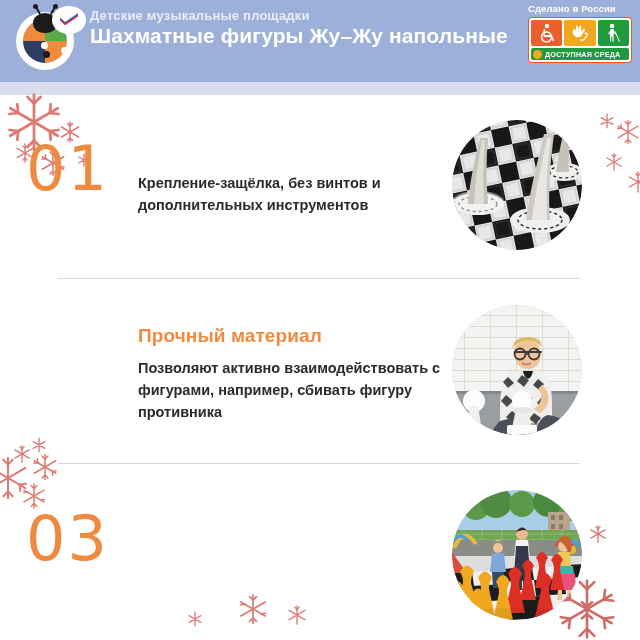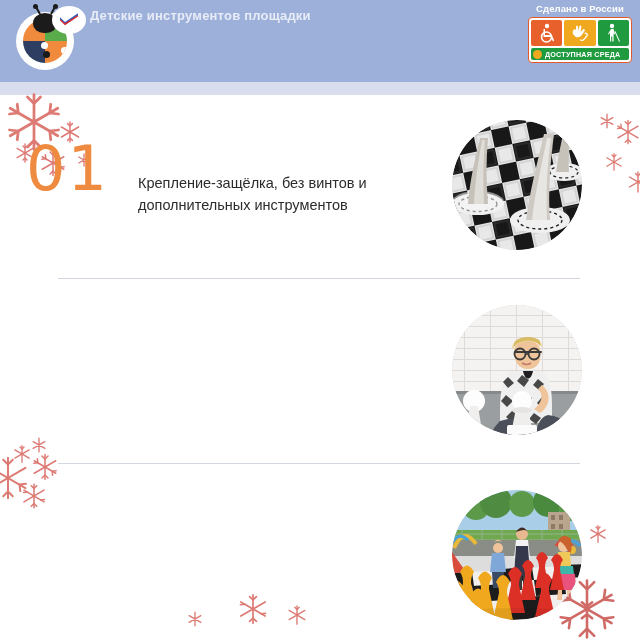--- a/index.html
+++ b/index.html
@@ -43,21 +43,21 @@
     position:absolute;left:90px;top:8px;
     font-size:13px;font-weight:700;color:#e7ecf7;letter-spacing:.2px;
   }
   .head-title{
     position:absolute;left:90px;top:24px;width:430px;
     font-size:21px;font-weight:700;color:#ffffff;line-height:24px;letter-spacing:.1px;
   }
 
   
   .made{position:absolute;right:8px;top:3px;width:104px;}
-  .made-txt{font-size:9.5px;font-weight:700;color:#ffffff;text-align:center;letter-spacing:.1px;line-height:12px;}
+  .made-txt{font-size:9.5px;font-weight:700;color:#ffffff;letter-spacing:.1px;line-height:12px;}
   .made-box{margin-top:2px;border:1.5px solid #e05a2b;border-radius:4px;background:#ffffff;padding:2px;}
   .made-tiles{display:flex;gap:2px;}
   .tile{flex:1;height:26px;border-radius:2px;position:relative;overflow:hidden;}
   .t-orange{background:#e8612c;}
   .t-yellow{background:#f0a81e;}
   .t-green{background:#1f9a3e;}
   .tile svg{position:absolute;left:50%;top:50%;transform:translate(-50%,-50%);}
   .made-bar{margin-top:2px;height:12px;border-radius:2px;background:#1f9a3e;display:flex;align-items:center;padding-left:2px;}
   .made-bar-ico{width:9px;height:9px;border-radius:50%;background:#f0a81e;flex:0 0 auto;margin-right:3px;}
   .made-bar-txt{font-size:7.2px;font-weight:700;color:#ffffff;letter-spacing:.2px;}
@@ -70,21 +70,21 @@
     position:absolute;left:26px;top:28px;
     font-size:62px;font-weight:400;color:#ef8b41;letter-spacing:2px;
     font-family:"DejaVu Sans",sans-serif;line-height:62px;
   }
   .s-title{
     position:absolute;left:138px;top:30px;
     font-size:19px;font-weight:700;color:#ef8b41;letter-spacing:.1px;
   }
   .s-body{
     position:absolute;left:138px;top:62px;width:320px;
-    font-size:14.5px;font-weight:400;color:#2b2b2b;line-height:22px;
+    font-size:14.5px;font-weight:700;color:#2b2b2b;line-height:22px;
   }
 
   
   .photo{position:absolute;left:452px;top:10px;width:130px;height:130px;border-radius:50%;overflow:hidden;background:#ddd;}
   .photo svg{display:block;}
 
   
   .divider{position:absolute;left:58px;width:522px;height:1px;background:#d3d7e0;}
   .d1{top:278px;} .d2{top:463px;}
 
@@ -118,21 +118,22 @@
       <div class="ant-dot ad-l"></div>
       <div class="ant-dot ad-r"></div>
       <div class="flag-bubble"></div>
       <svg class="flag-swoosh" viewBox="0 0 20 14">
         <path d="M1 4 L6 9 L19 0 L19 3 L6 12 L1 7 Z" fill="#ffffff"></path>
         <path d="M1 5.2 L6 10 L19 1.3 L19 3.4 L6 12 L1 7.3 Z" fill="#2f5fc0"></path>
         <path d="M1 7 L6 11.2 L19 3 L19 4.6 L6 13.3 L1 8.6 Z" fill="#d8262f"></path>
       </svg>
     </div>
 
-    <div class="head-sub">Детские инструментов площадки</div>
+    <div class="head-sub">Детские музыкальные площадки</div>
+    <div class="head-title">Шахматные фигуры Жу–Жу напольные</div>
 
     <div class="made">
       <div class="made-txt">Сделано в России</div>
       <div class="made-box">
         <div class="made-tiles">
           <div class="tile t-orange">
             <svg width="18" height="20" viewBox="0 0 18 20">
               <circle cx="9" cy="3" r="2.2" fill="#fff"></circle>
               <path d="M7 6 L7 12 L13 12 L13 14 L5.5 14 L5.5 6 Z" fill="#fff"></path>
               <circle cx="8.5" cy="14" r="5" fill="none" stroke="#fff" stroke-width="1.6"></circle>
@@ -355,20 +356,22 @@
           <path d="M80 100 C83 72 90 44 95 18 L99 18 C95 46 94 72 95 100 Z" fill="#f2f0ec"></path>
           <path d="M104 52 C106 36 110 20 113 4 L120 4 C117 22 116 38 117 52 Z" fill="#cfcac2"></path>
           <rect x="0" y="0" width="130" height="130" fill="#000" opacity=".04"></rect>
         </g>
       </svg>
     </div>
   </div>
   <div class="divider d1"></div>
 
   <div class="section s2">
+    <div class="s-title">Прочный материал</div>
+    <div class="s-body">Позволяют активно взаимодействовать с фигурами, например, сбивать фигуру противника</div>
     <div class="photo">
       <svg width="130" height="130" viewBox="0 0 130 130">
         <defs>
           <clipPath id="c2">
               <circle cx="65" cy="65" r="65"></circle>
             </clipPath>
           <pattern id="brick" width="26" height="11" patternUnits="userSpaceOnUse">
             <rect width="26" height="11" fill="#f4f3f1"></rect>
             <rect width="26" height="1" y="10" fill="#dedbd6"></rect>
             <rect width="1" height="11" x="12" fill="#dedbd6"></rect>
@@ -413,20 +416,21 @@
           <path d="M64 103 L60 124 L80 124 L76 103 Z" fill="#efeeed"></path>
           <rect x="55" y="120" width="30" height="10" rx="2" fill="#fbfbfb"></rect>
           <ellipse cx="70" cy="105" rx="10" ry="3" fill="#e6e4e2"></ellipse>
         </g>
       </svg>
     </div>
   </div>
   <div class="divider d2"></div>
 
   <div class="section s3">
+    <div class="num">03</div>
     <div class="photo">
       <svg width="130" height="130" viewBox="0 0 130 130">
         <defs>
           <clipPath id="c3">
               <circle cx="65" cy="65" r="65"></circle>
             </clipPath>
         </defs>
         <g clip-path="url(#c3)">
           <rect width="130" height="46" fill="#a9cfe8"></rect>
           <circle cx="24" cy="16" r="14" fill="#5c9a4a"></circle>

